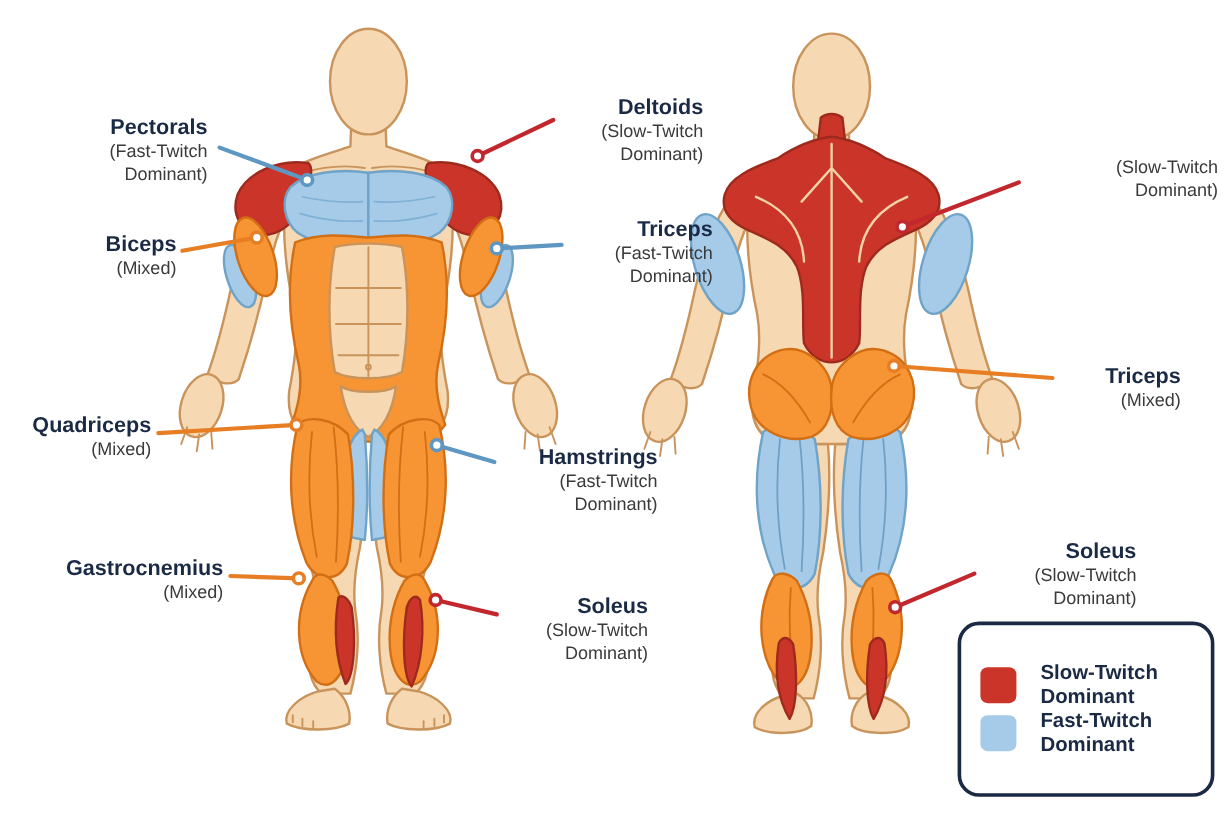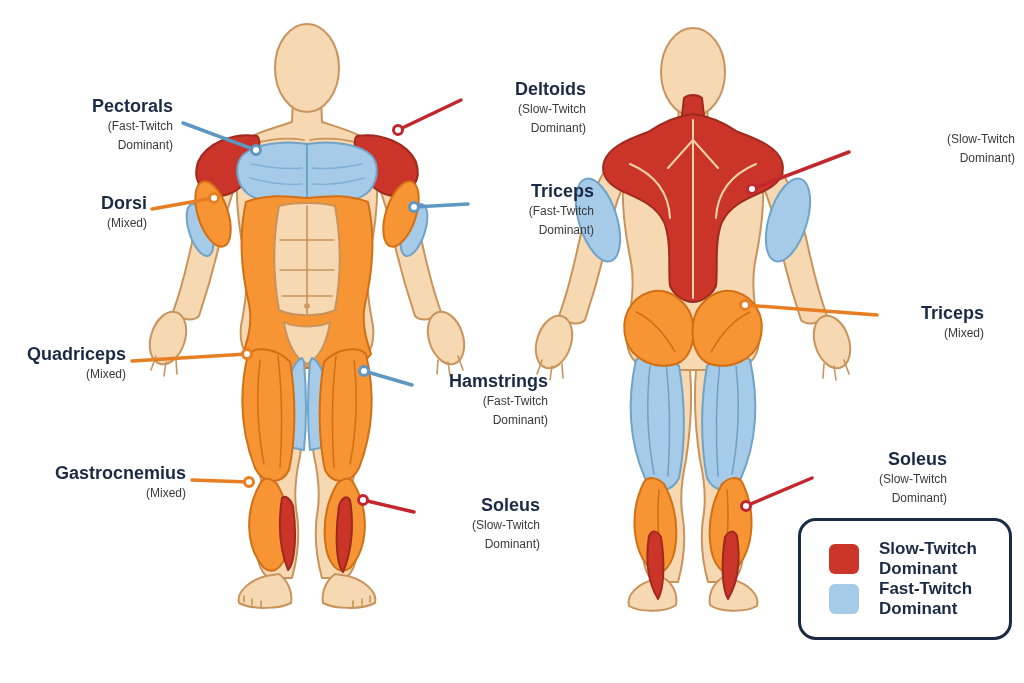--- a/index.html
+++ b/index.html
@@ -7,29 +7,29 @@
     position:relative;width:1024px;height:683px;overflow:hidden;
     background:var(--background,#fff);
     font-family:"Liberation Sans", sans-serif;
   }
   .fig{position:absolute;}
   .leads{position:absolute;left:0;top:0;width:1024px;height:683px;pointer-events:none;}
 
   
   .label{position:absolute;}
   .label .t{font-weight:bold;font-size:18px;line-height:21px;color:var(--ink,#1b2a44);white-space:nowrap;}
-  .label .s{font-size:12px;line-height:19px;color:var(--subtext,#3a3a3a);white-space:pre-line;}
+  .label .s{font-size:15px;line-height:19px;color:var(--subtext,#3a3a3a);white-space:pre-line;}
   .r{text-align:right;}
   .l{text-align:right;}
 
   
   .legend{
-    position:absolute;left:798px;top:518px;width:214px;height:122px;box-sizing:border-box;
+    position:absolute;left:798px;top:518px;width:214px;height:146px;box-sizing:border-box;
     background:#ffffff;border:3px solid var(--legend-border,#1b2a44);border-radius:18px;
-    display:flex;flex-direction:column;justify-content:center;padding:12px 28px;
+    display:flex;flex-direction:column;justify-content:center;padding:12px 16px;
   }
   .lrow{display:flex;align-items:center;gap:20px;}
   .sw{width:30px;height:30px;border-radius:6px;flex-shrink:0;}
   .sw-slow{background:var(--slow-twitch,#cb3529);}
   .sw-mixed{background:var(--mixed,#f79434);}
   .sw-fast{background:var(--fast-twitch,#a5cbe9);}
   .ltxt{font-weight:bold;font-size:17px;line-height:20px;color:var(--ink,#1b2a44);white-space:pre-line;}
 
   
   .skin{fill:var(--skin,#f6d8b2);stroke:var(--skin-line,#c9945c);stroke-width:2;stroke-linejoin:round;}
@@ -191,21 +191,21 @@
     <line class="lead lead-red" x1="812" y1="478" x2="746" y2="506"></line>
     <circle class="dot dot-red" cx="746" cy="506" r="4.5"></circle>
   </svg>
 
   <div class="label r" style="left:33px;top:96px;width:140px">
     <div class="t">Pectorals</div>
     <div class="s">(Fast-Twitch
 Dominant)</div>
   </div>
   <div class="label r" style="left:57px;top:193px;width:90px">
-    <div class="t">Dorsi</div>
+    <div class="t">Biceps</div>
     <div class="s">(Mixed)</div>
   </div>
   <div class="label r" style="left:16px;top:344px;width:110px">
     <div class="t">Quadriceps</div>
     <div class="s">(Mixed)</div>
   </div>
   <div class="label r" style="left:36px;top:463px;width:150px">
     <div class="t">Gastrocnemius</div>
     <div class="s">(Mixed)</div>
   </div>

